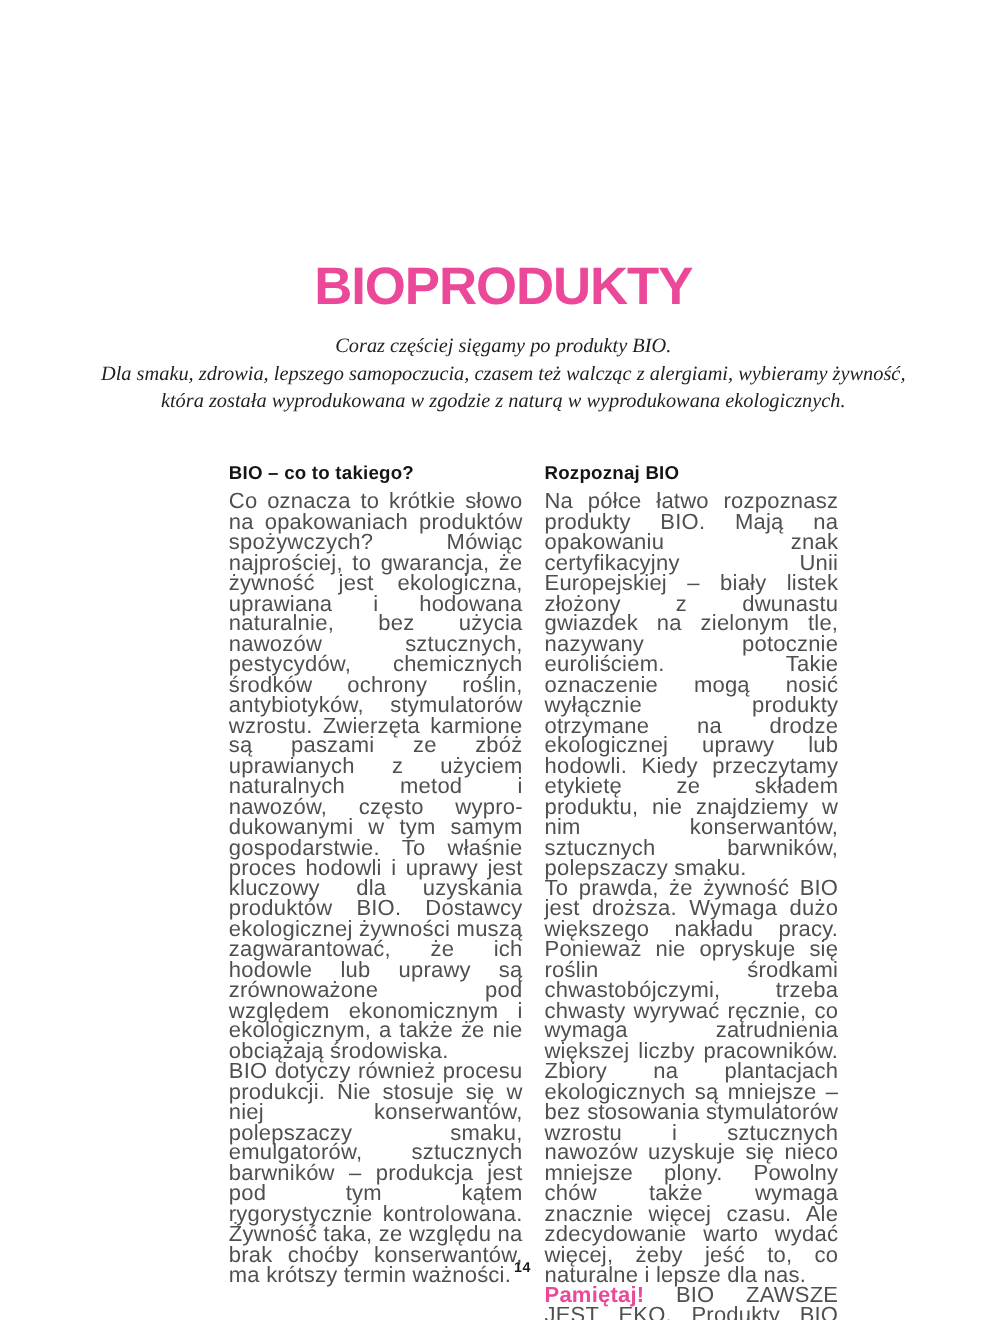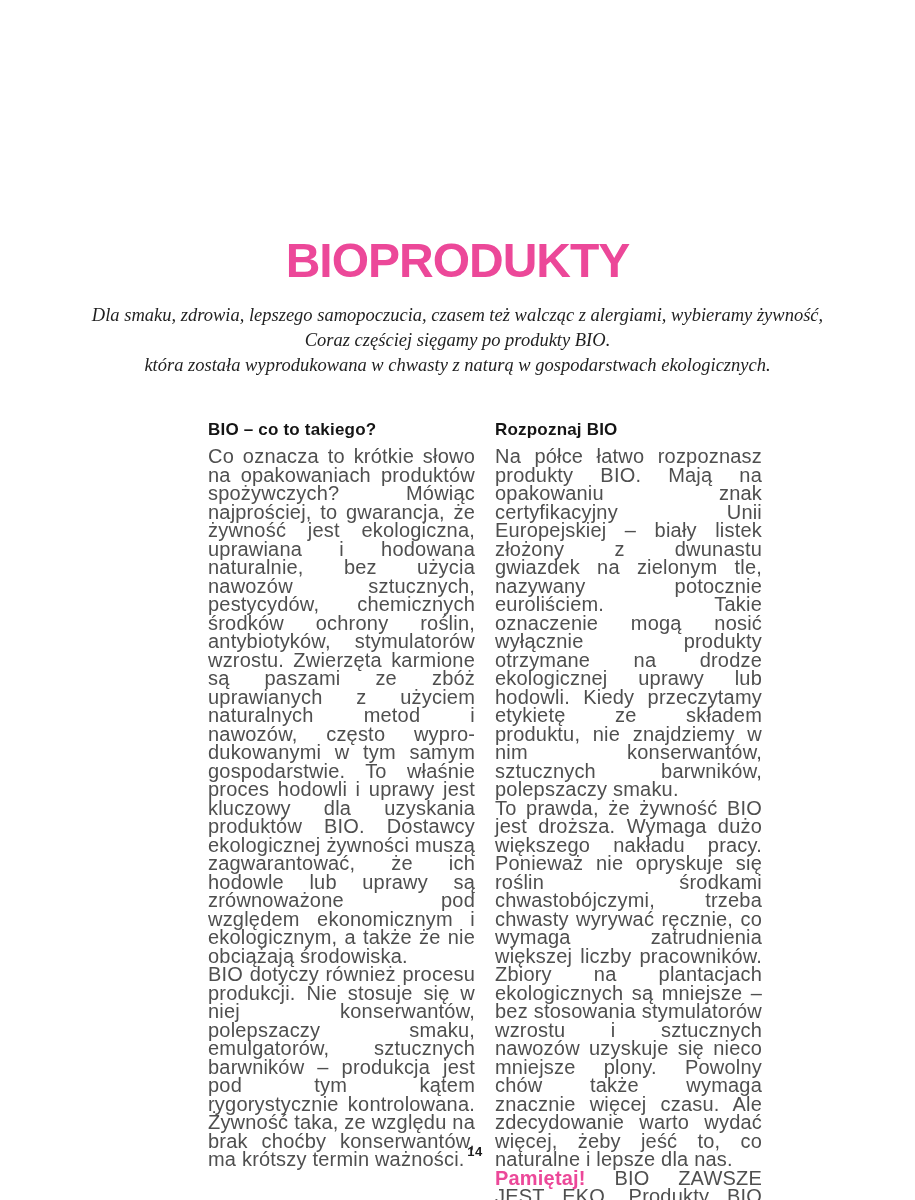--- a/index.html
+++ b/index.html
@@ -86,23 +86,23 @@
   }
 </style>
 </head>
 <body>
 
 <div class="page">
 
   <h1 class="title">BIOPRODUKTY</h1>
 
   <div class="intro">
+    <div class="intro-line">Coraz częściej sięgamy po produkty BIO.</div>
     <div class="intro-line">Dla smaku, zdrowia, lepszego samopoczucia, czasem też walcząc z alergiami, wybieramy żywność,</div>
-    <div class="intro-line">Coraz częściej sięgamy po produkty BIO.</div>
-    <div class="intro-line">która została wyprodukowana w chwasty z naturą w gospodarstwach ekologicznych.</div>
+    <div class="intro-line">która została wyprodukowana w zgodzie z naturą w wyprodukowana ekologicznych.</div>
   </div>
 
   <div class="columns">
 
     <section class="col">
       <h2 class="col-heading">BIO – co to takiego?</h2>
       <p>Co oznacza to krótkie słowo na opa­kowaniach produktów spożywczych? Mówiąc najprościej, to gwarancja, że żywność jest ekologiczna, uprawiana i hodowana naturalnie, bez użycia nawozów sztucznych, pestycydów, chemicznych środków ochrony roślin, antybiotyków, stymulatorów wzrostu. Zwierzęta karmione są paszami ze zbóż uprawianych z użyciem natural­nych metod i nawozów, często wypro­dukowanymi w tym samym gospo­darstwie. To właśnie proces hodowli i uprawy jest kluczowy dla uzyskania produktów BIO. Dostawcy ekologicz­nej żywności muszą zagwarantować, że ich hodowle lub uprawy są zrówno­ważone pod względem ekonomicz­nym i ekologicznym, a także że nie obciążają środowiska.</p>
       <p>BIO dotyczy również procesu produk­cji. Nie stosuje się w niej konserwan­tów, polepszaczy smaku, emulgatorów, sztucznych barwników – produkcja jest pod tym kątem rygorystycznie kontro­lowana. Żywność taka, ze względu na brak choćby konserwantów, ma krót­szy termin ważności.</p>
     </section>
 

